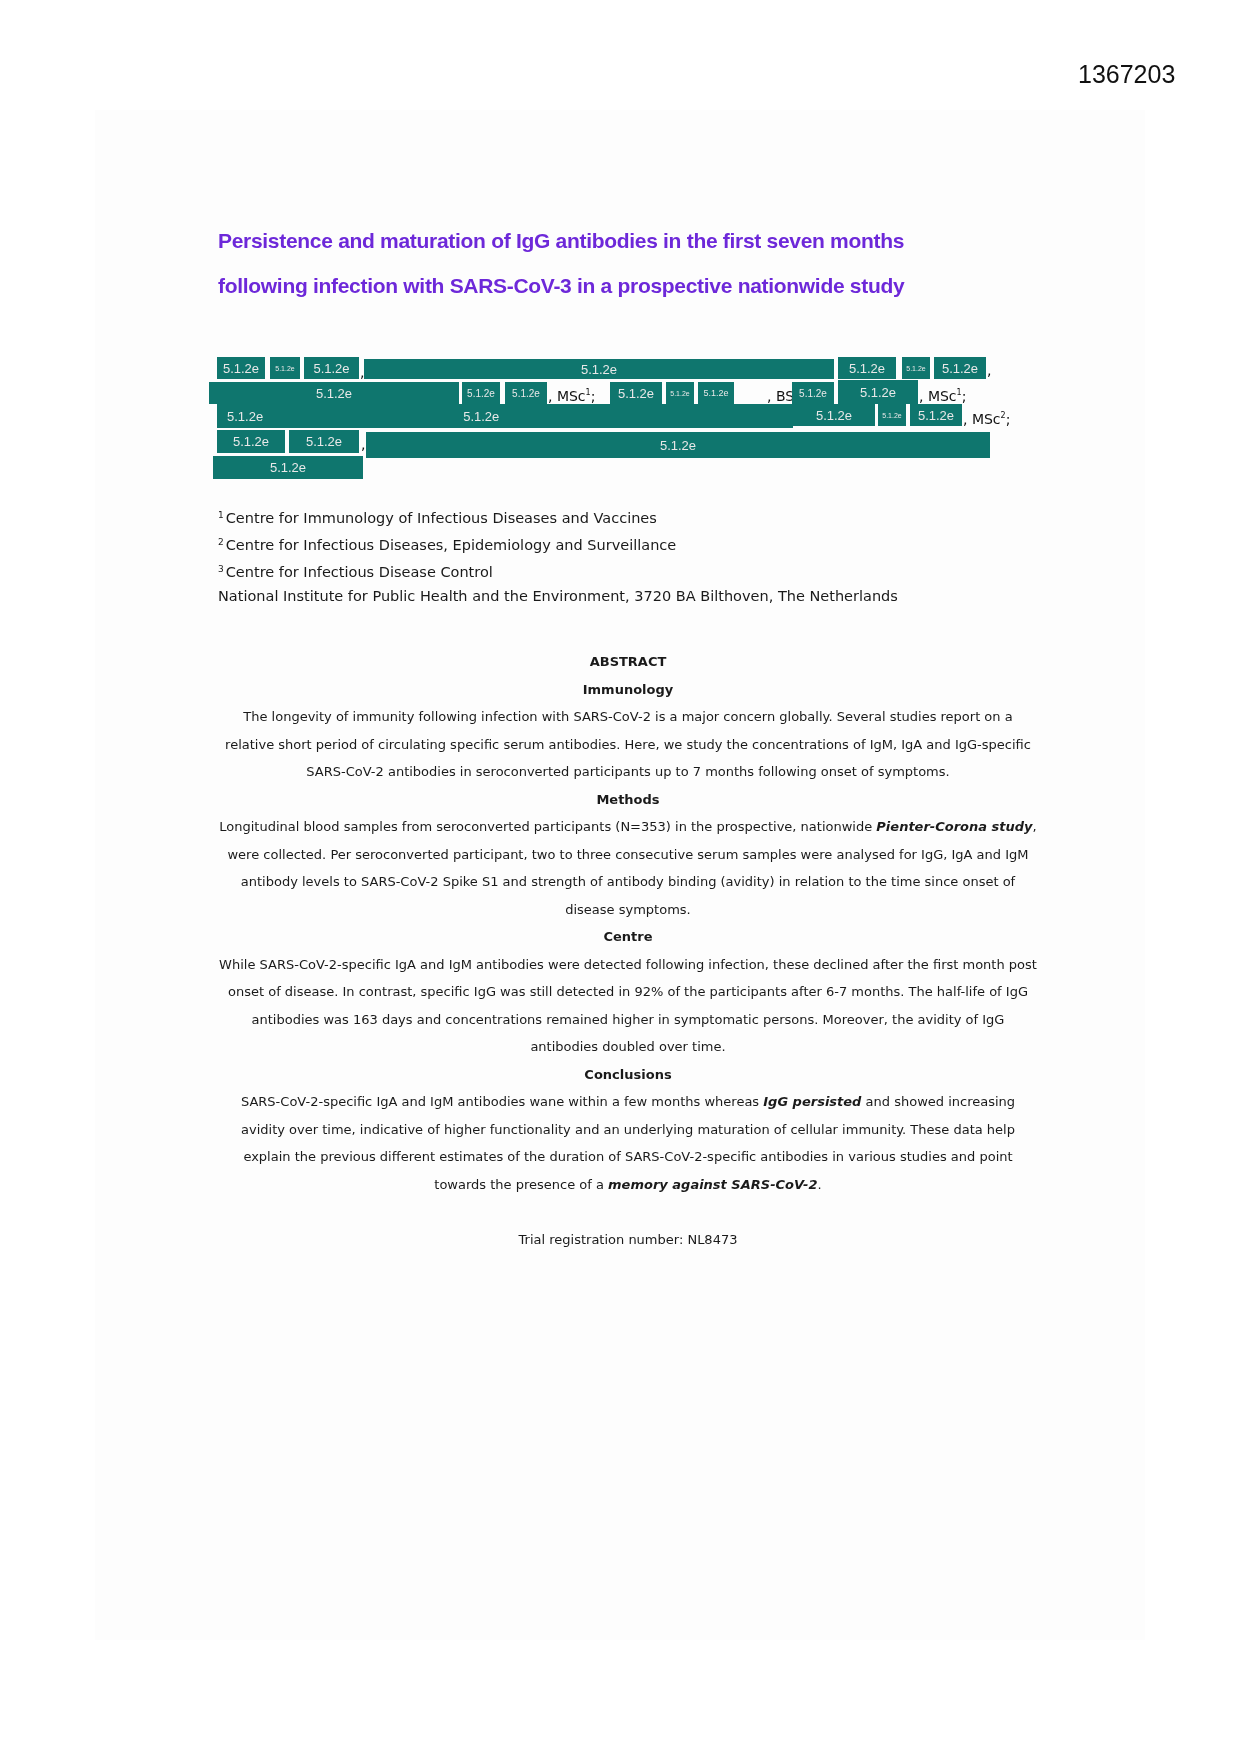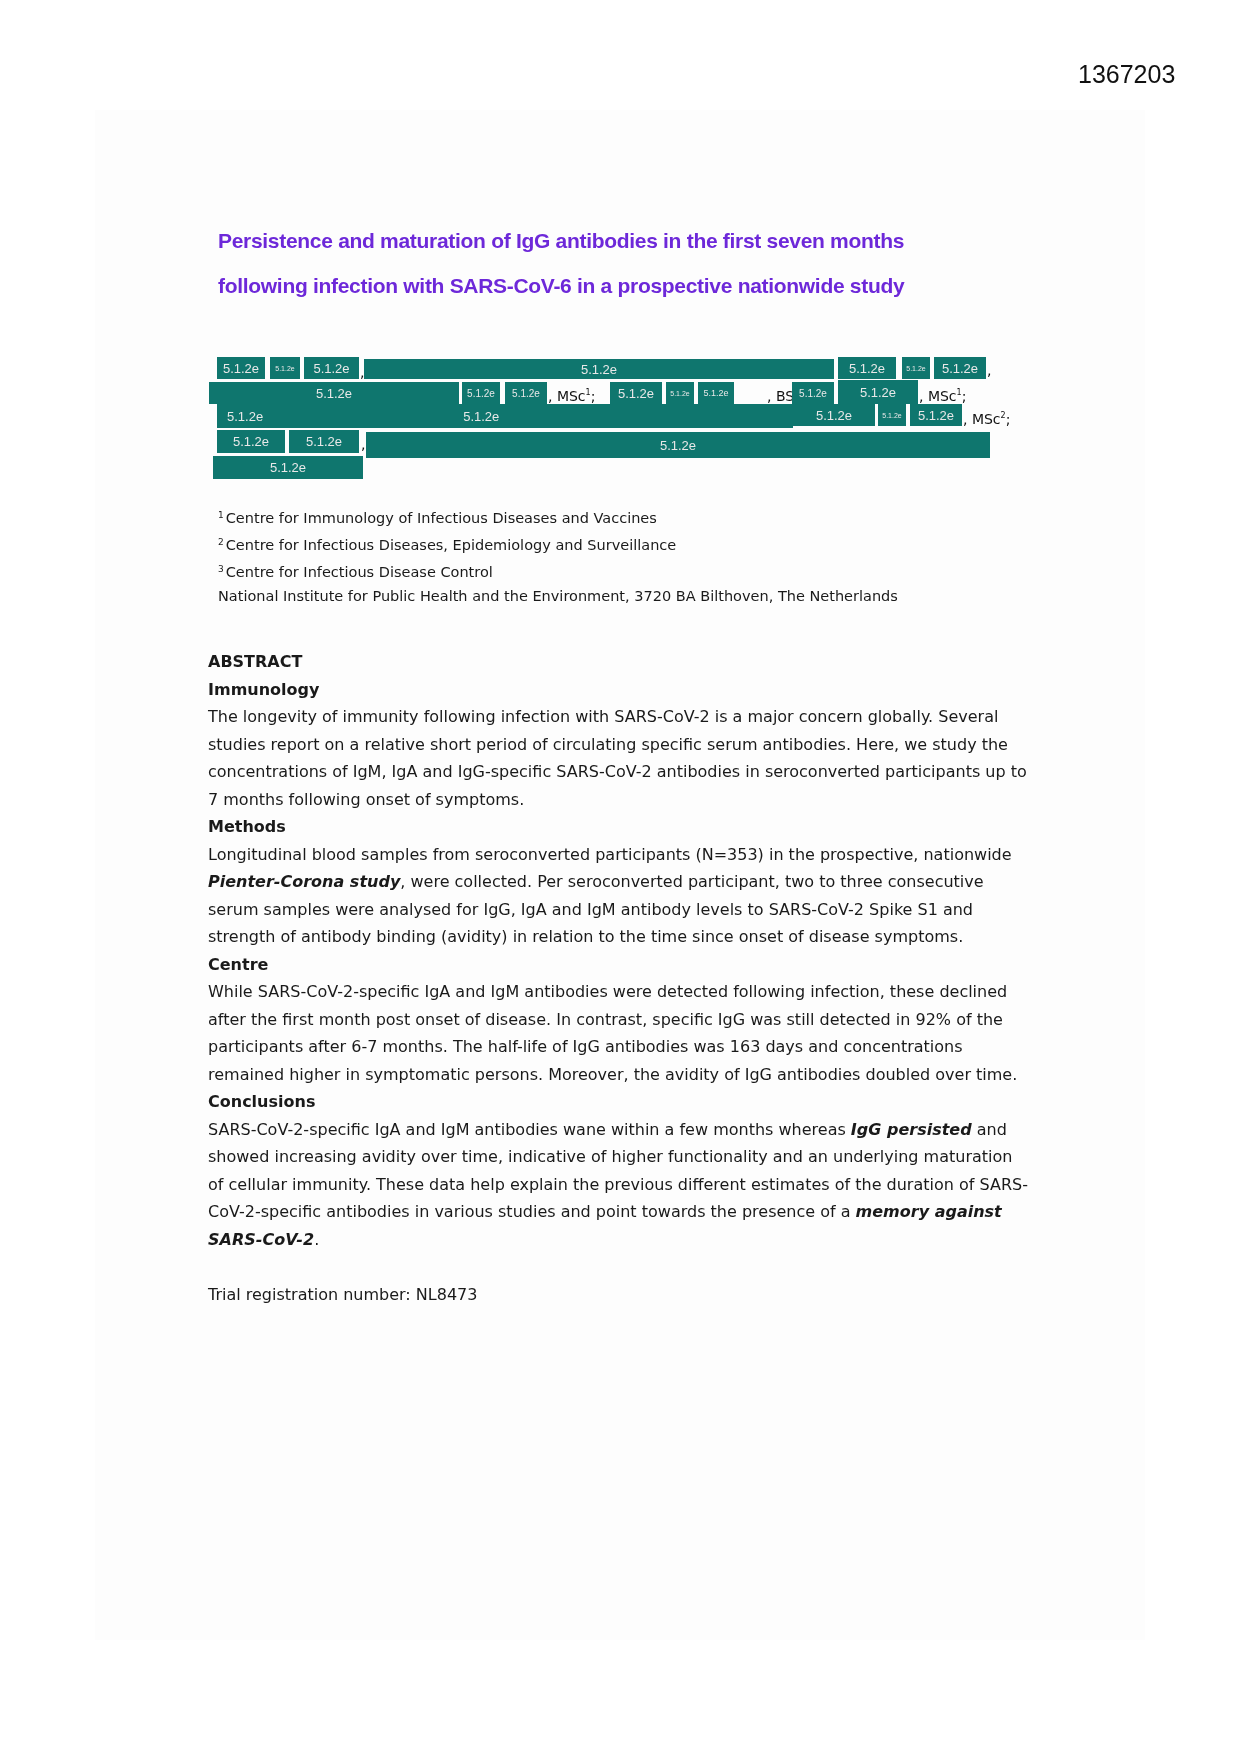--- a/index.html
+++ b/index.html
@@ -34,37 +34,37 @@
       position: absolute; font-family: "DejaVu Sans", sans-serif; font-size: 14px;
       color: #111; white-space: nowrap; line-height: 20px;
     }
     .plain sup { font-size: 8px; vertical-align: 6px; }
     .affil {
       position: absolute; left: 218px; top: 503px;
       font-family: "DejaVu Sans", sans-serif; font-size: 14.5px; line-height: 24px; color: #1a1a1a;
     }
     .affil sup { font-size: 9px; vertical-align: 5px; margin-right: 2px; }
     .body-text {
-      position: absolute; left: 208px; top: 648px; width: 820px;
-      font-family: "DejaVu Sans", sans-serif; font-size: 16px; line-height: 27.5px; color: #1a1a1a;
+      position: absolute; left: 218px; top: 648px; width: 820px;
+      font-family: "DejaVu Sans", sans-serif; font-size: 13px; line-height: 27.5px; color: #1a1a1a; text-align: center;
     }
     .body-text .h { font-weight: bold; }
     .body-text p { margin: 0; }
     .body-text .gap { height: 27.5px; }
   </style>
 </head>
 <body>
 
 <div class="scan-area"></div>
 
 <div class="doc-id">1367203</div>
 
 <div class="title">
   <div>Persistence and maturation of IgG antibodies in the first seven months</div>
-  <div>following infection with SARS-CoV-6 in a prospective nationwide study</div>
+  <div>following infection with SARS-CoV-3 in a prospective nationwide study</div>
 </div>
 
 <div>
 
   <div class="redact" style="left:217px;top:357px;width:48px;height:22px;">5.1.2e</div>
   <div class="redact small" style="left:270px;top:357px;width:30px;height:22px;">5.1.2e</div>
   <div class="redact" style="left:304px;top:357px;width:55px;height:22px;">5.1.2e</div>
   <span class="plain" style="left:360px;top:362px;">,</span>
   <div class="redact" style="left:364px;top:359px;width:470px;height:20px;">5.1.2e</div>
   <div class="redact" style="left:838px;top:357px;width:58px;height:22px;">5.1.2e</div>

